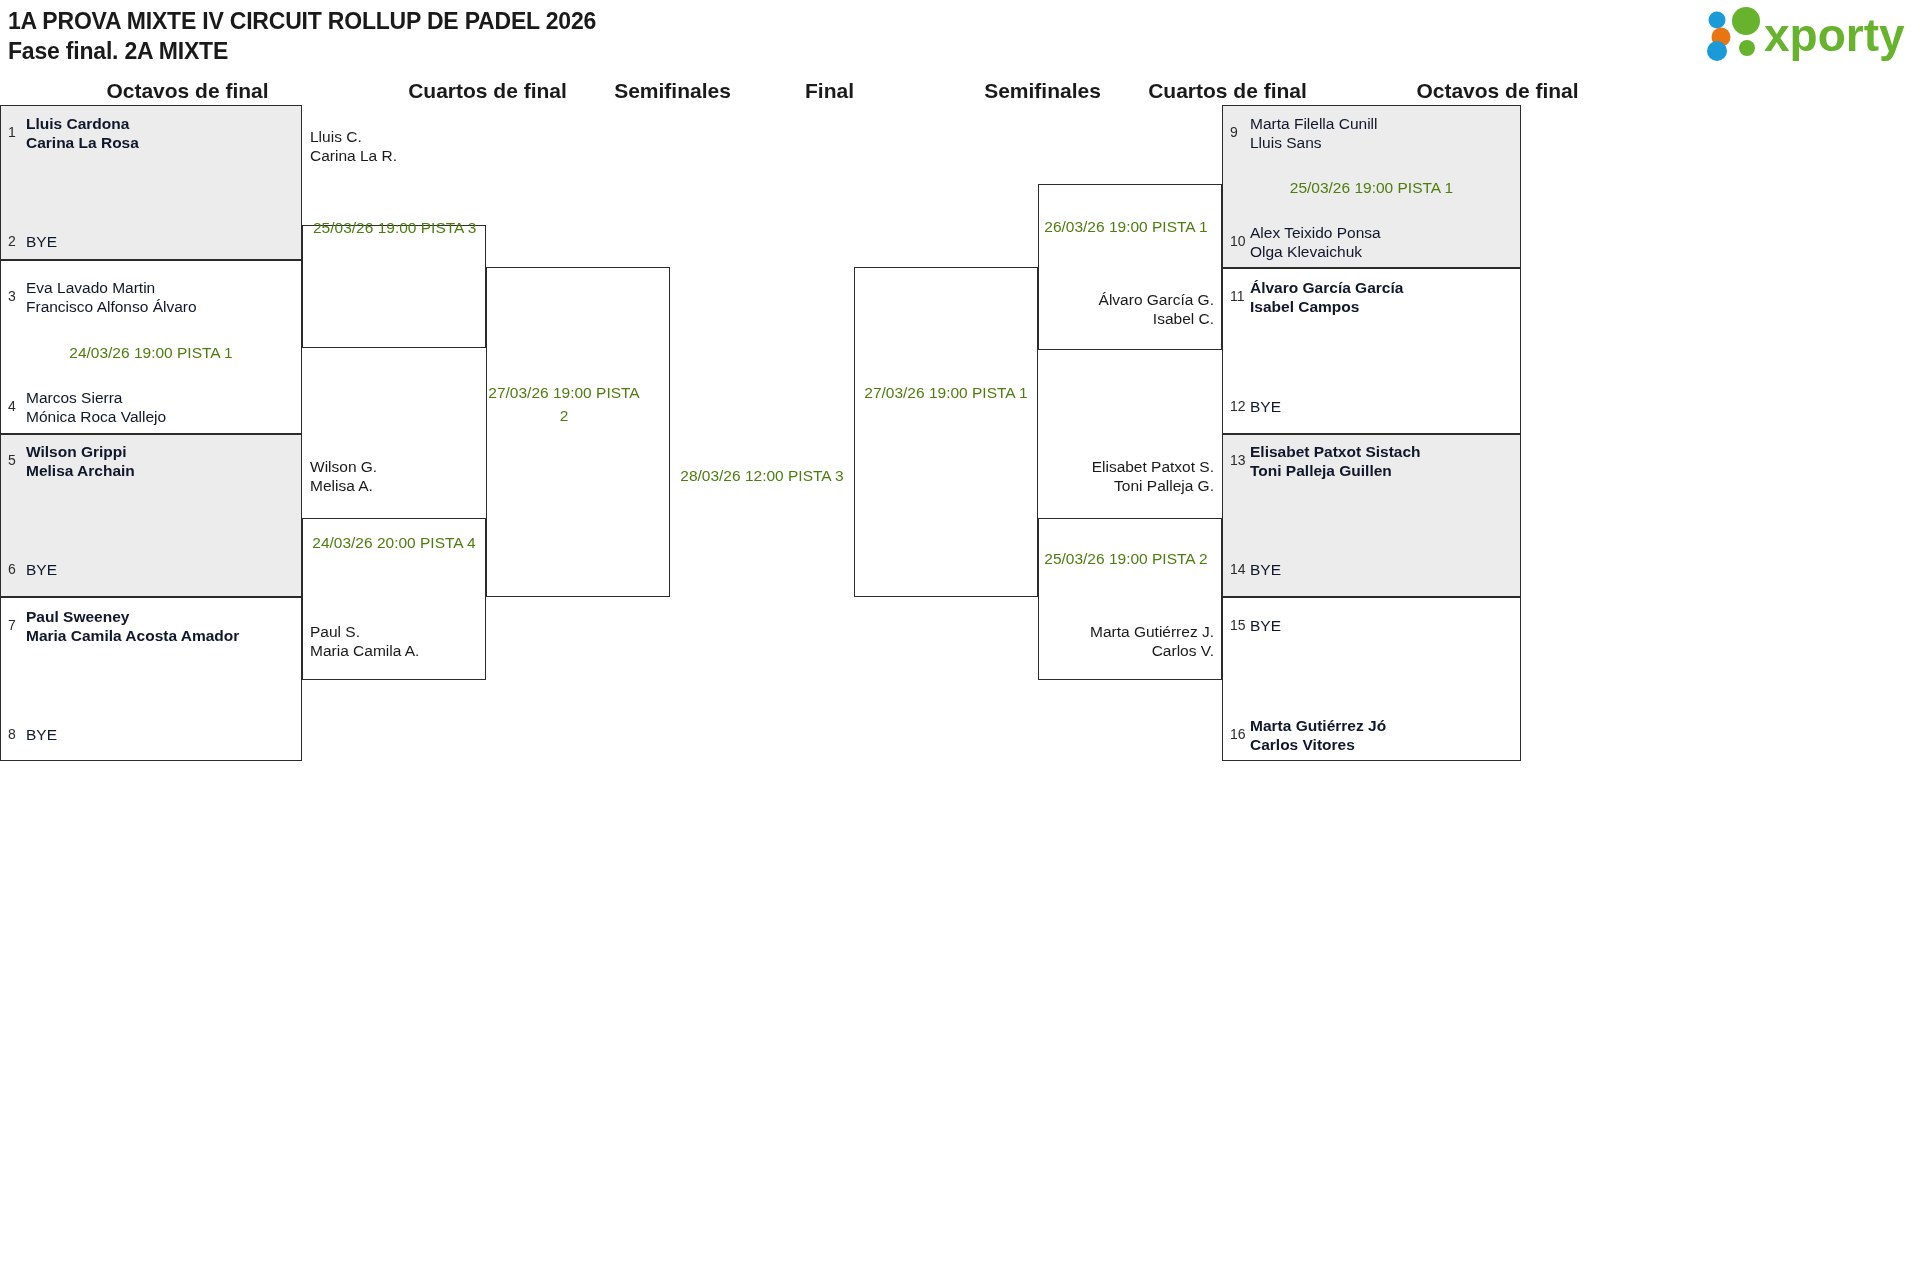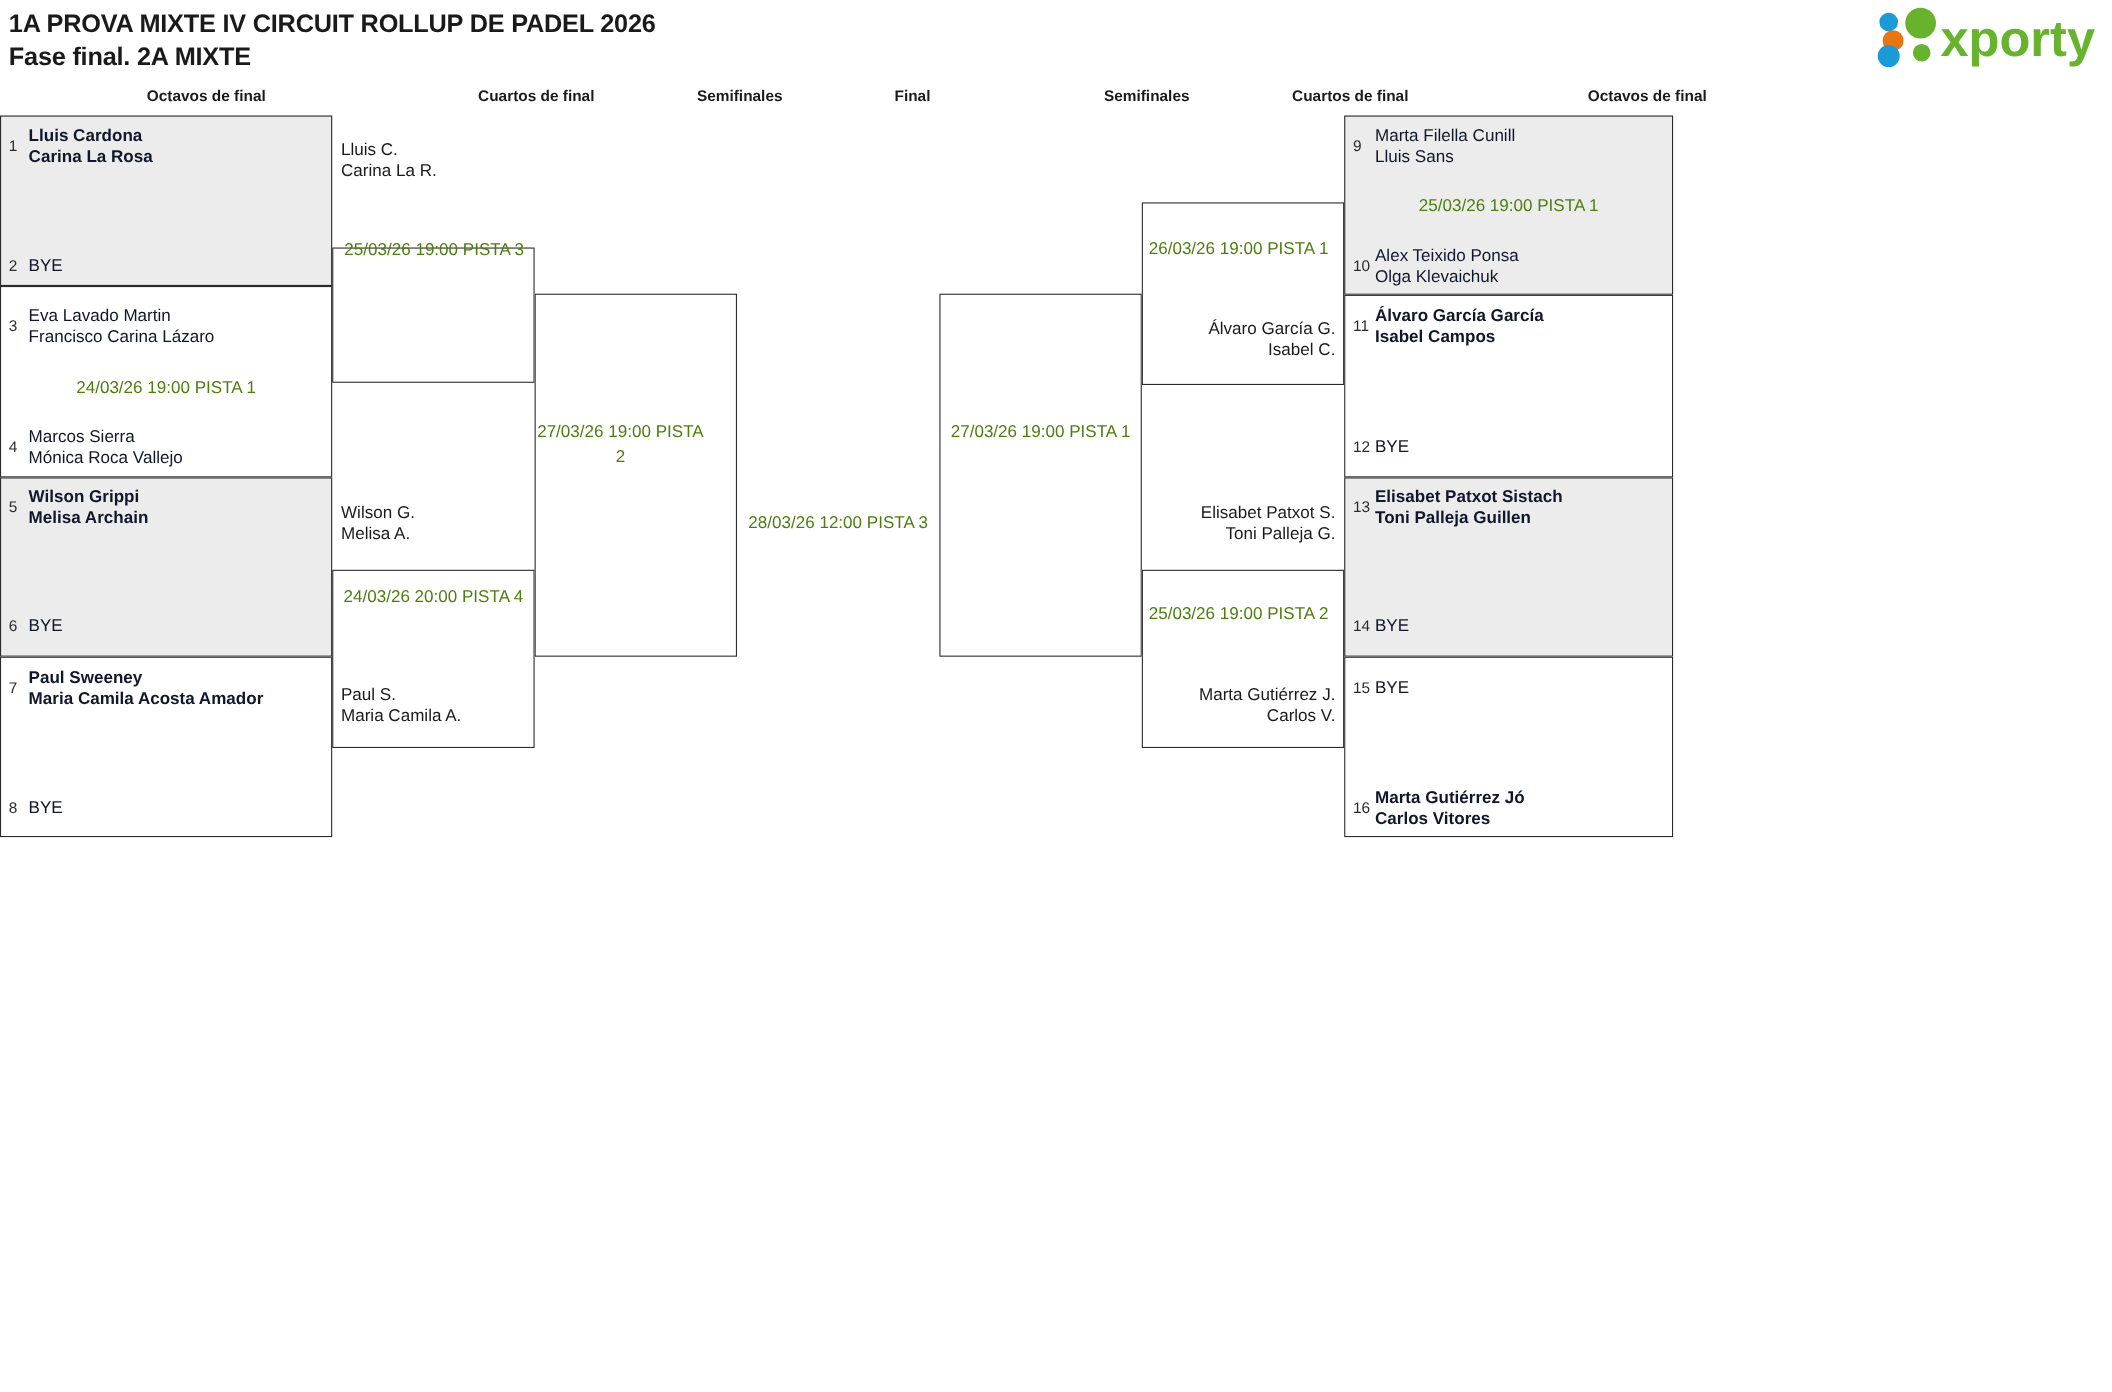--- a/index.html
+++ b/index.html
@@ -50,21 +50,21 @@
     left: 1700px;
     top: 4px;
     width: 210px;
     height: 58px;
   }
   .logo svg { display:block; }
 
   
   .round-header {
     position: absolute;
-    font-size: 14px;
+    font-size: 21px;
     font-weight: bold;
     text-align: center;
     top: 79px;
     white-space: nowrap;
   }
 
   
   .box {
     position: absolute;
     border: 1px solid #2b2b2b;
@@ -141,21 +141,21 @@
   <div class="box shaded" style="left:0px; top:105px; width:302px; height:155px;"></div>
   <div class="seed-num" style="left:8px;  top:124px;">1</div>
   <div class="entry bold" style="left:26px; top:112px;">Lluis Cardona</div>
   <div class="entry bold" style="left:26px; top:131px;">Carina La Rosa</div>
   <div class="seed-num" style="left:8px;  top:233px;">2</div>
   <div class="entry" style="left:26px; top:230px;">BYE</div>
 
   <div class="box" style="left:0px; top:260px; width:302px; height:174px;"></div>
   <div class="seed-num" style="left:8px;  top:288px;">3</div>
   <div class="entry" style="left:26px; top:276px;">Eva Lavado Martin</div>
-  <div class="entry" style="left:26px; top:295px;">Francisco Carina Lázaro</div>
+  <div class="entry" style="left:26px; top:295px;">Francisco Alfonso Álvaro</div>
   <div class="matchinfo" style="left:0px; top:341px; width:302px;">24/03/26 19:00 PISTA 1</div>
   <div class="seed-num" style="left:8px;  top:398px;">4</div>
   <div class="entry" style="left:26px; top:386px;">Marcos Sierra</div>
   <div class="entry" style="left:26px; top:405px;">Mónica Roca Vallejo</div>
 
   <div class="box shaded" style="left:0px; top:434px; width:302px; height:163px;"></div>
   <div class="seed-num" style="left:8px;  top:452px;">5</div>
   <div class="entry bold" style="left:26px; top:440px;">Wilson Grippi</div>
   <div class="entry bold" style="left:26px; top:459px;">Melisa Archain</div>
   <div class="seed-num" style="left:8px;  top:561px;">6</div>

